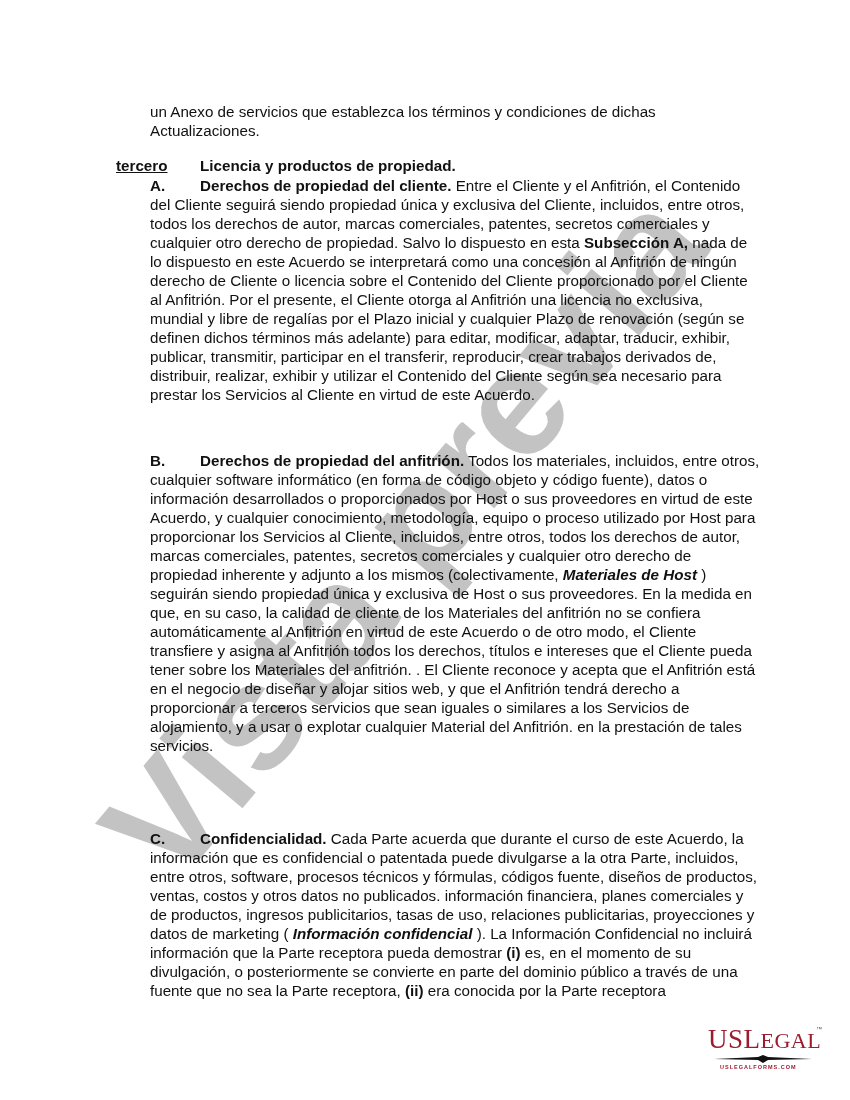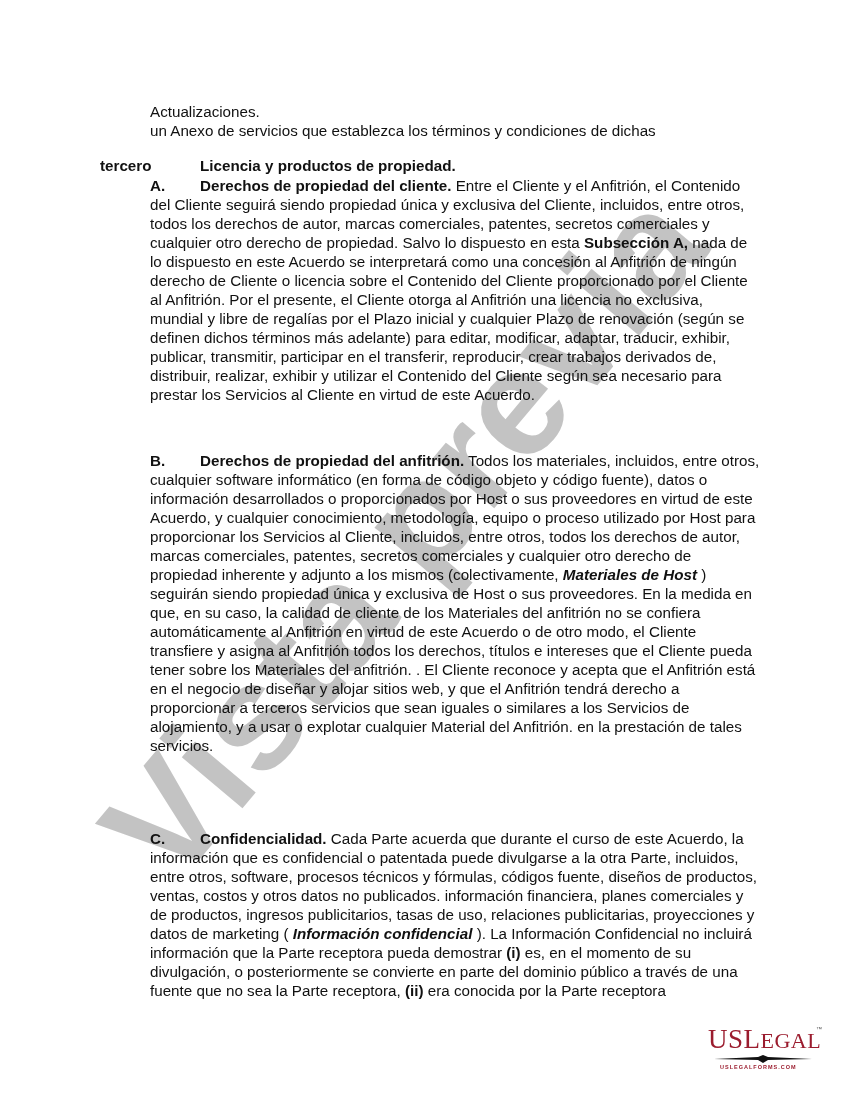--- a/index.html
+++ b/index.html
@@ -2,21 +2,21 @@
 <html><head>
 <meta charset="utf-8">
 <style>
   html, body { margin:0; padding:0; background:#ffffff; }
   body { width:850px; height:1100px; position:relative; overflow:hidden;
          font-family:"Liberation Sans", sans-serif; color:#111; }
   .page { position:absolute; left:0; top:0; width:850px; height:1100px; }
   .para { position:absolute; left:150px; width:610px; font-size:15.2px; line-height:19px; }
   .para p { margin:0; }
   .heading { position:absolute; top:157px; left:100px; font-size:15.2px; font-weight:bold; }
-  .heading .num { position:absolute; left:0; }
+  .heading .num { position:absolute; left:16px;text-decoration:underline; }
   .heading .title { position:absolute; left:100px; white-space:nowrap; }
   .sec-label { font-weight:bold; display:inline-block; width:50px; }
   b { font-weight:bold; }
   i { font-style:italic;font-weight:bold; }
   .watermark { position:absolute; left:30px; top:160px; width:780px; height:780px; pointer-events:none; }
   .watermark svg { width:100%; height:100%; }
   .logo { position:absolute; left:700px; top:1022px; width:125px; height:50px; }
   .logo .brand { font-family:"Liberation Serif", serif; color:#9b1c2e; font-size:27px; letter-spacing:0.5px; line-height:27px; position:absolute; left:8px; top:4px; }
   .logo .brand .small { font-size:22px; }
   .logo .tm { position:absolute; left:116px; top:4px; font-size:6px; color:#555; }
@@ -28,22 +28,22 @@
 
 <div class="page">
 
   <div class="watermark">
     <svg viewBox="0 0 780 780" xmlns="http://www.w3.org/2000/svg">
       <text x="390" y="420" text-anchor="middle" transform="rotate(-50 390 390)" font-family="Liberation Sans, sans-serif" font-weight="bold" font-size="150" fill="#bdbdbd" fill-opacity="0.9">Vista previa</text>
     </svg>
   </div>
 
   <div class="para" style="top:102px;">
+    <p>un Anexo de servicios que establezca los términos y condiciones de dichas</p>
     <p>Actualizaciones.</p>
-    <p>un Anexo de servicios que establezca los términos y condiciones de dichas</p>
   </div>
 
   <div class="heading">
     <span class="num">tercero</span>
     <span class="title">Licencia y productos de propiedad.</span>
   </div>
 
   <div class="para" style="top:176px;">
     <p><span class="sec-label">A.</span><b>Derechos de propiedad del cliente.</b><span> Entre el Cliente y el Anfitrión, el Contenido del Cliente seguirá siendo propiedad única y exclusiva del Cliente, incluidos, entre otros, todos los derechos de autor, marcas comerciales, patentes, secretos comerciales y cualquier otro derecho de propiedad. Salvo lo dispuesto en esta </span><b>Subsección A,</b><span> nada de lo dispuesto en este Acuerdo se interpretará como una concesión al Anfitrión de ningún derecho de Cliente o licencia sobre el Contenido del Cliente proporcionado por el Cliente al Anfitrión. Por el presente, el Cliente otorga al Anfitrión una licencia no exclusiva, mundial y libre de regalías por el Plazo inicial y cualquier Plazo de renovación (según se definen dichos términos más adelante) para editar, modificar, adaptar, traducir, exhibir, publicar, transmitir, participar en el transferir, reproducir, crear trabajos derivados de, distribuir, realizar, exhibir y utilizar el Contenido del Cliente según sea necesario para prestar los Servicios al Cliente en virtud de este Acuerdo.</span></p>
   </div>

